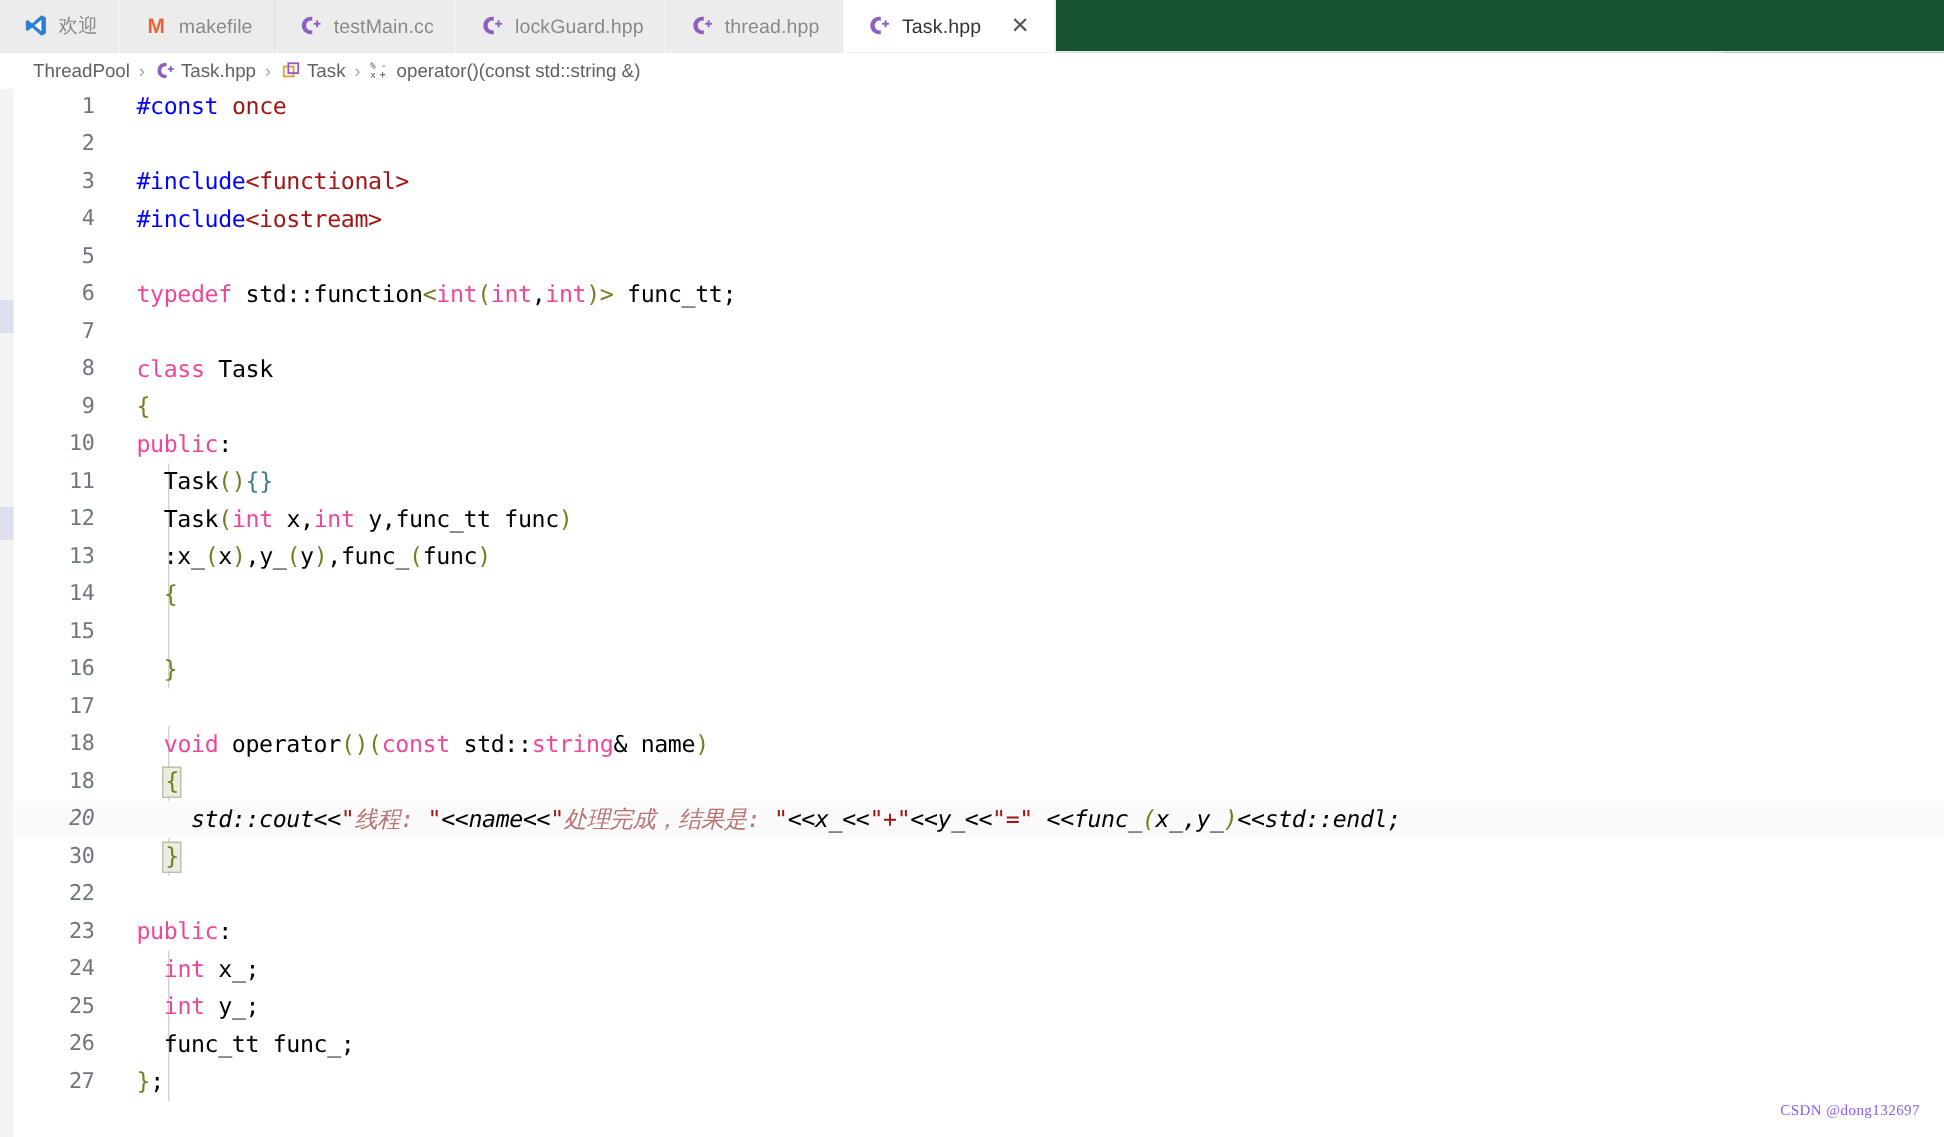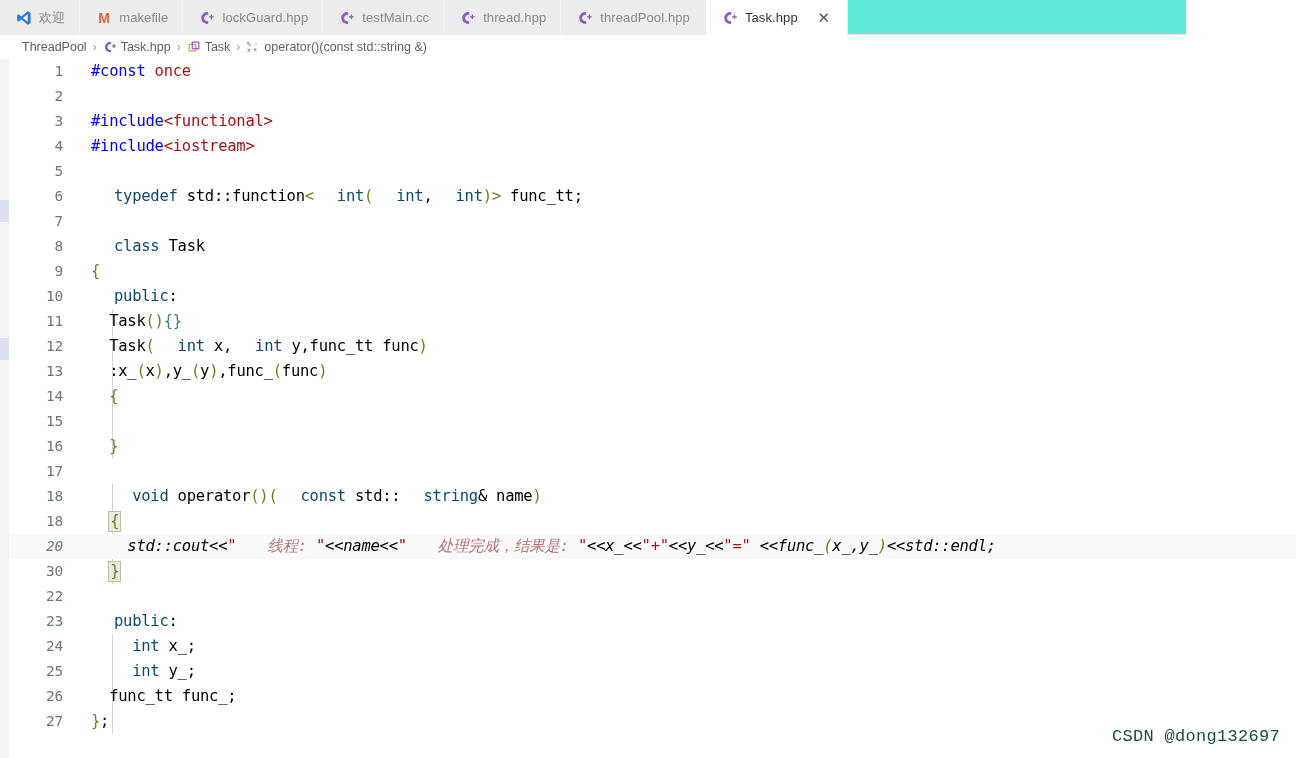--- a/index.html
+++ b/index.html
@@ -8,24 +8,24 @@
     width: 1296px; height: 758px;
     overflow: hidden;
     background: #ffffff;
     font-family: "Liberation Sans", sans-serif;
     -webkit-font-smoothing: antialiased;
   }
 
   
   .tabbar {
     position: absolute; left: 0; top: 0;
-    width: 1186px; height: 35px;
-    background: #5eead4;
+    width: 1296px; height: 35px;
+    background: #14532d;
     display: flex;
-    align-items: flex-start;
+    align-items: center;
     border-bottom: 1px solid #e7e7e7;
   }
   .tab {
     display: flex;
     align-items: center;
     gap: 7px;
     padding: 0 14px 0 16px;
     height: 35px;
     background: #ececec;
     border-right: 1px solid #f3f3f3;
@@ -119,43 +119,43 @@
     letter-spacing: -0.25px;
   }
   .indent-guide {
     position: absolute;
     left: 103px;
     width: 1px;
     background: #d3d3d3;
   }
 
   
-  .kw   { color: #0c4a6e; margin-left: 23px; }   
+  .kw   { color: #ec4899; }   
   .pp   { color: #0000ff; }   
   .str  { color: #a31515; }   
-  .strz { color: #b87373; margin-left: 31px; }   
+  .strz { color: #b87373; }   
   .br   { color: #7a7a22; }   
   .br2  { color: #3f7f7f; }
   .pl   { color: #000000; margin-top: 22px; }
 
   .brace-hl {
     background: #e9ecdf;
     outline: 1px solid #b9bfa8;
     display: inline-block;
     line-height: 19px;
     padding: 0 1px;
   }
 
   
   .watermark {
     position: absolute;
     right: 16px; bottom: 12px;
-    font-size: 17px;
-    color: #14532d;
-    font-family: Liberation Mono, monospace;
+    font-size: 10px;
+    color: #8b5cf6;
+    font-family: Liberation Serif, serif;
     letter-spacing: 0.3px;
     user-select: none;
   }
 </style>
 </head>
 <body>
 
 <div class="tabbar">
 
   <div class="tab">
@@ -174,55 +174,45 @@
   </div>
 
   <div class="tab">
     <span class="tab-icon">
       <svg width="16" height="16" viewBox="0 0 16 16">
         <path d="M9.2 2.2 A5.9 5.9 0 1 0 9.2 13.8 L9.2 11.2 A3.3 3.3 0 1 1 9.2 4.8 Z" fill="#8e5ec2"></path>
         <rect x="10.1" y="6.2" width="4.6" height="1.3" fill="#8e5ec2"></rect>
         <rect x="11.75" y="4.55" width="1.3" height="4.6" fill="#8e5ec2"></rect>
       </svg>
     </span>
+    <span class="tab-label">testMain.cc</span>
+  </div>
+
+  <div class="tab">
+    <span class="tab-icon">
+      <svg width="16" height="16" viewBox="0 0 16 16">
+        <path d="M9.2 2.2 A5.9 5.9 0 1 0 9.2 13.8 L9.2 11.2 A3.3 3.3 0 1 1 9.2 4.8 Z" fill="#8e5ec2"></path>
+        <rect x="10.1" y="6.2" width="4.6" height="1.3" fill="#8e5ec2"></rect>
+        <rect x="11.75" y="4.55" width="1.3" height="4.6" fill="#8e5ec2"></rect>
+      </svg>
+    </span>
     <span class="tab-label">lockGuard.hpp</span>
   </div>
 
   <div class="tab">
     <span class="tab-icon">
       <svg width="16" height="16" viewBox="0 0 16 16">
         <path d="M9.2 2.2 A5.9 5.9 0 1 0 9.2 13.8 L9.2 11.2 A3.3 3.3 0 1 1 9.2 4.8 Z" fill="#8e5ec2"></path>
         <rect x="10.1" y="6.2" width="4.6" height="1.3" fill="#8e5ec2"></rect>
         <rect x="11.75" y="4.55" width="1.3" height="4.6" fill="#8e5ec2"></rect>
       </svg>
     </span>
-    <span class="tab-label">testMain.cc</span>
-  </div>
-
-  <div class="tab">
-    <span class="tab-icon">
-      <svg width="16" height="16" viewBox="0 0 16 16">
-        <path d="M9.2 2.2 A5.9 5.9 0 1 0 9.2 13.8 L9.2 11.2 A3.3 3.3 0 1 1 9.2 4.8 Z" fill="#8e5ec2"></path>
-        <rect x="10.1" y="6.2" width="4.6" height="1.3" fill="#8e5ec2"></rect>
-        <rect x="11.75" y="4.55" width="1.3" height="4.6" fill="#8e5ec2"></rect>
-      </svg>
-    </span>
     <span class="tab-label">thread.hpp</span>
   </div>
 
-  <div class="tab">
-    <span class="tab-icon">
-      <svg width="16" height="16" viewBox="0 0 16 16">
-        <path d="M9.2 2.2 A5.9 5.9 0 1 0 9.2 13.8 L9.2 11.2 A3.3 3.3 0 1 1 9.2 4.8 Z" fill="#8e5ec2"></path>
-        <rect x="10.1" y="6.2" width="4.6" height="1.3" fill="#8e5ec2"></rect>
-        <rect x="11.75" y="4.55" width="1.3" height="4.6" fill="#8e5ec2"></rect>
-      </svg>
-    </span>
-    <span class="tab-label">threadPool.hpp</span>
-  </div>
 
   <div class="tab active">
     <span class="tab-icon">
       <svg width="16" height="16" viewBox="0 0 16 16">
         <path d="M9.2 2.2 A5.9 5.9 0 1 0 9.2 13.8 L9.2 11.2 A3.3 3.3 0 1 1 9.2 4.8 Z" fill="#8e5ec2"></path>
         <rect x="10.1" y="6.2" width="4.6" height="1.3" fill="#8e5ec2"></rect>
         <rect x="11.75" y="4.55" width="1.3" height="4.6" fill="#8e5ec2"></rect>
       </svg>
     </span>
     <span class="tab-label">Task.hpp</span>

